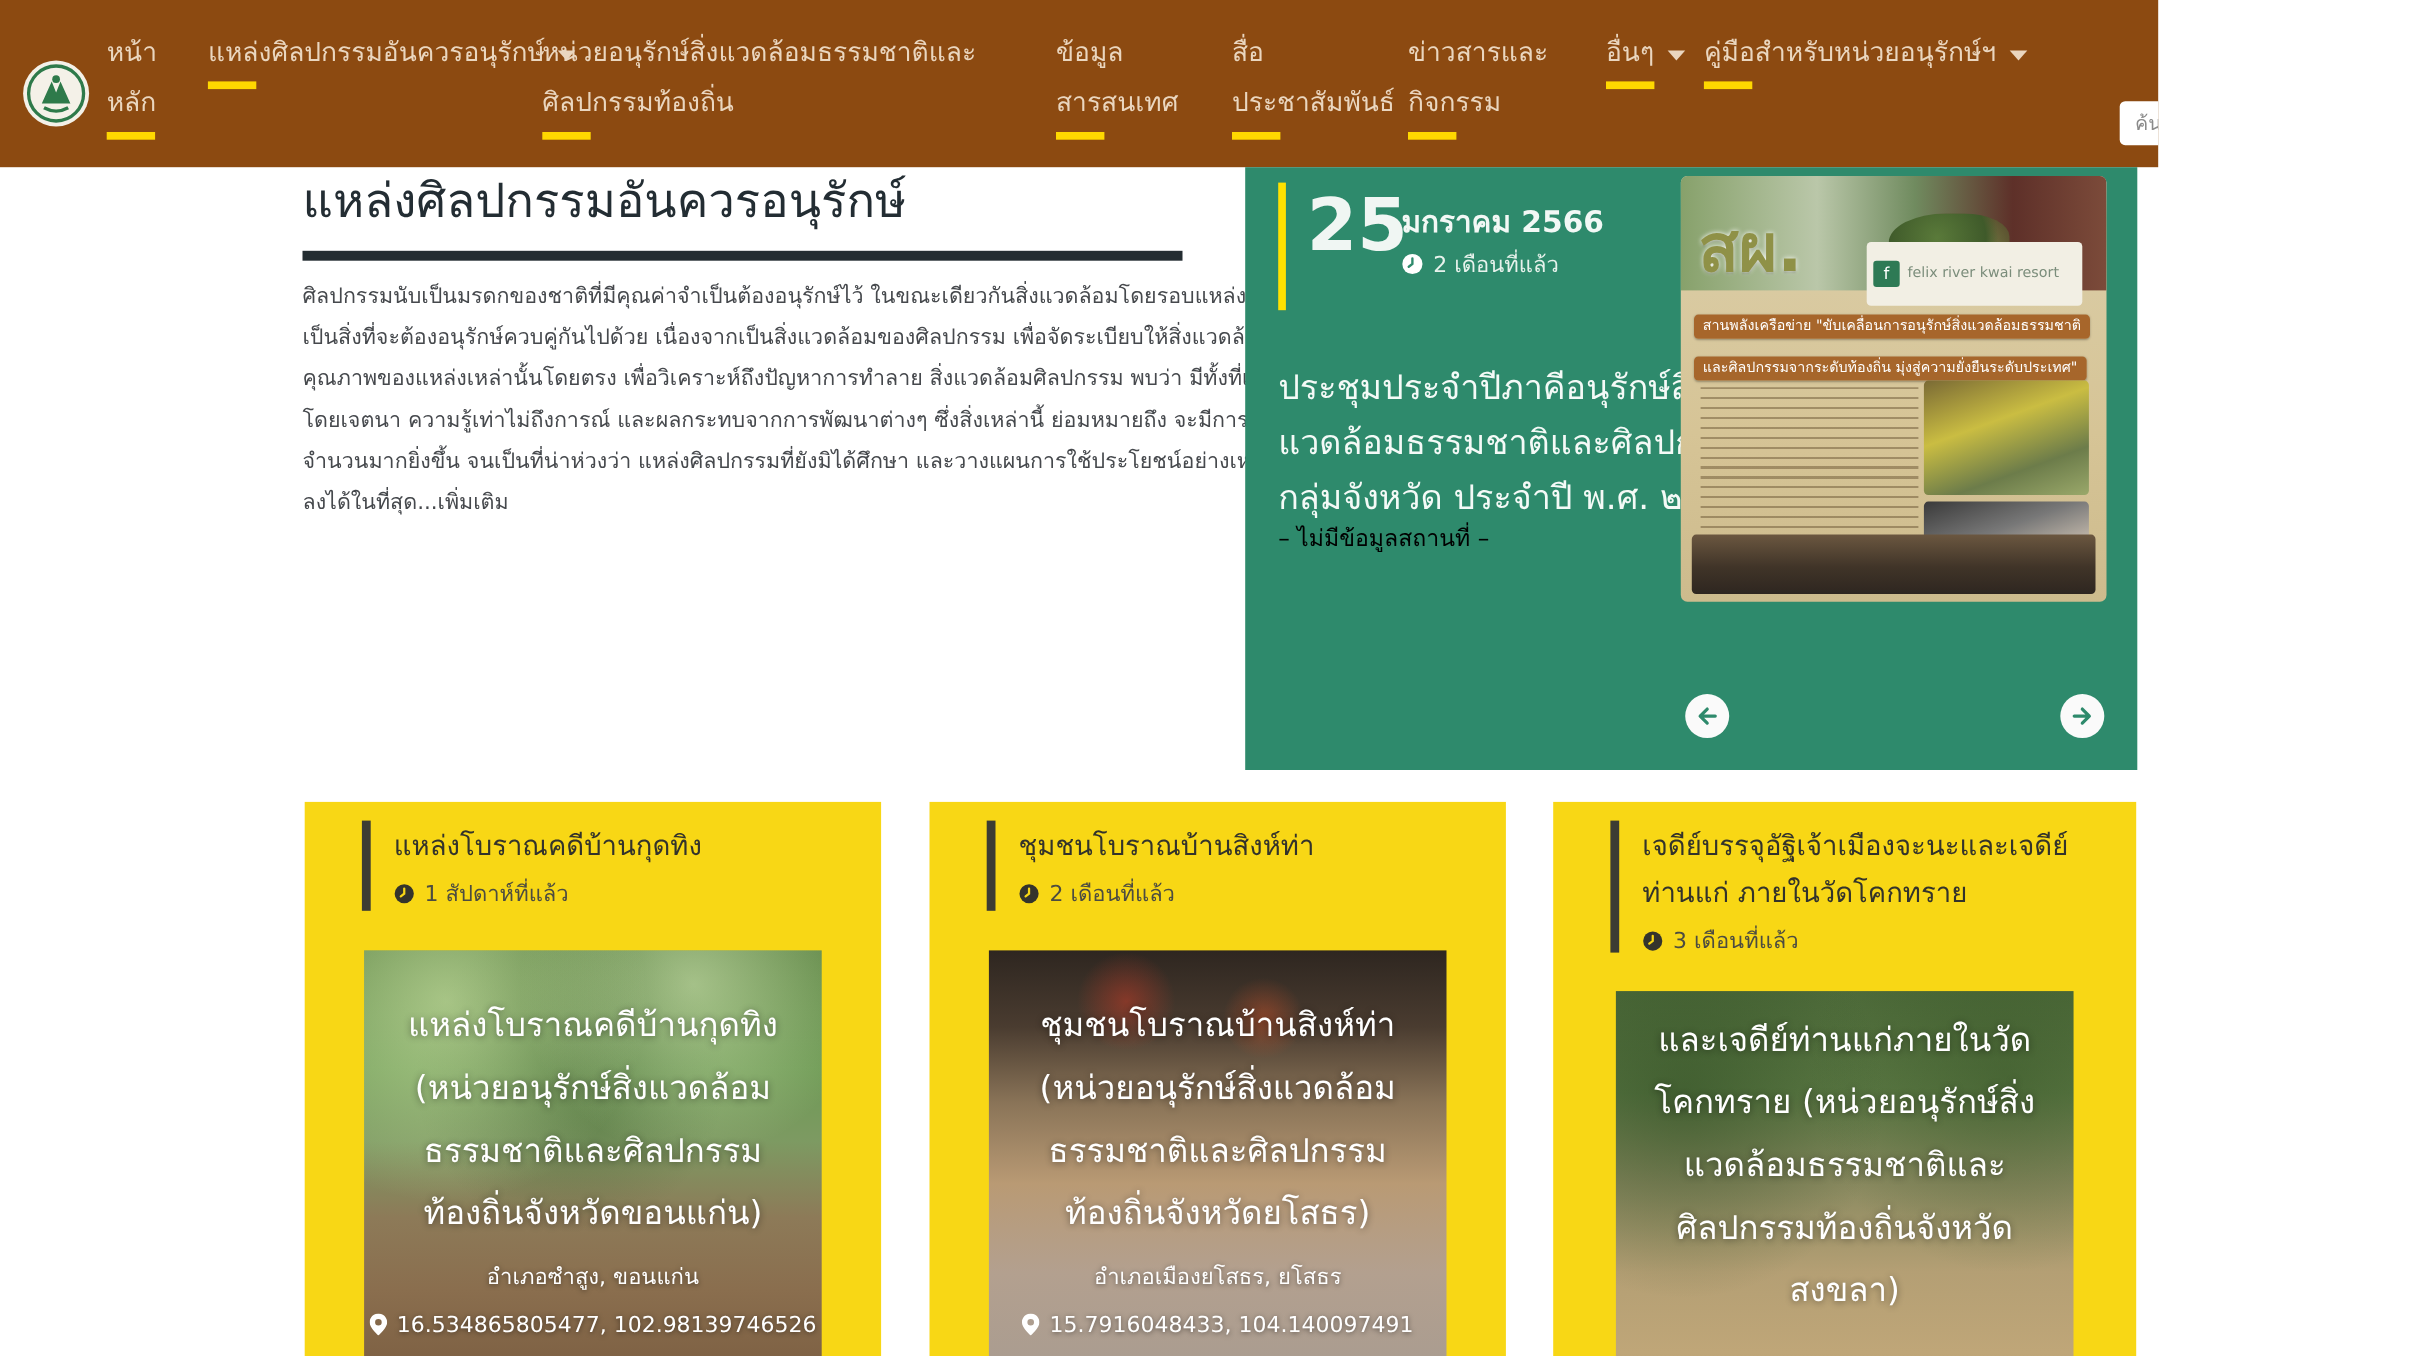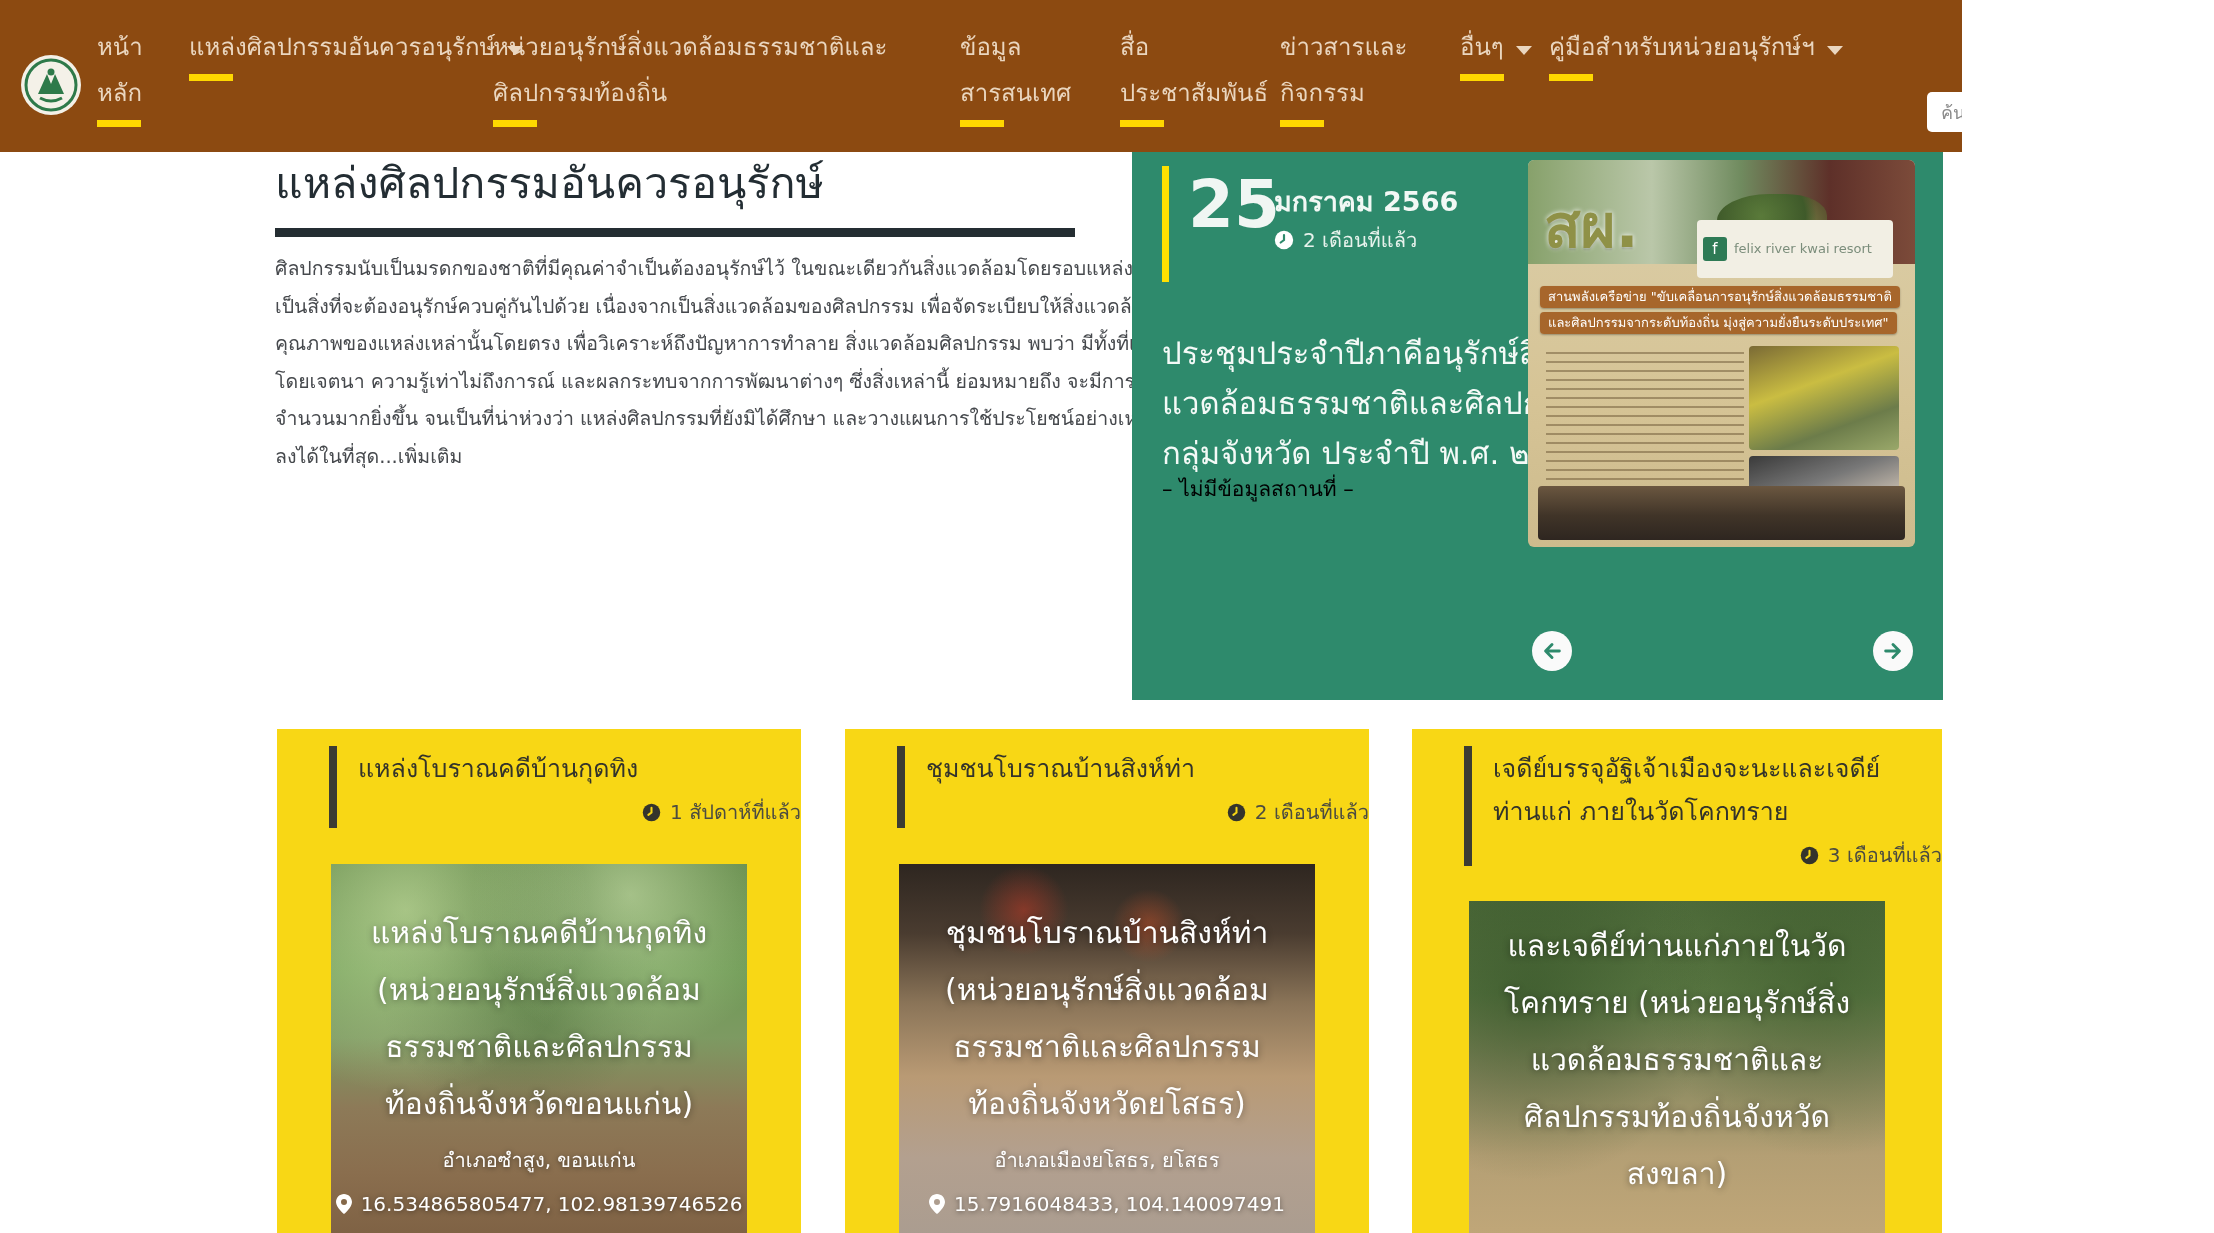--- a/index.html
+++ b/index.html
@@ -54,37 +54,37 @@
   .p-sign{position:absolute;top:60px;right:22px;width:196px;height:58px;background:#f2efe4;border-radius:4px;
          display:flex;align-items:center;gap:7px;padding:4px 6px;box-sizing:border-box;}
   .p-sign-logo{width:24px;height:24px;background:#2e7a55;border-radius:3px;color:#fff;font-size:15px;
          display:flex;align-items:center;justify-content:center;flex:0 0 auto;}
   .p-sign-text{font-size:13px;color:#7b8d7b;line-height:1.1;}
   .p-org{position:absolute;left:16px;top:36px;font-size:60px;font-weight:700;color:#8f9147;
          text-shadow:0 0 5px #fff,0 2px 2px rgba(0,0,0,.25);line-height:1;}
   .p-h{position:absolute;left:12px;color:#fff;font-size:13px;line-height:1.25;}
   .p-h span{background:rgba(163,95,34,.93);padding:3px 8px;border-radius:4px;display:inline-block;
          box-shadow:0 1px 2px rgba(0,0,0,.3);}
-  .p-h1{top:126px;} .p-h2{top:152px;}
+  .p-h1{top:126px;} .p-h2{top:164px;}
   .p-lines{position:absolute;left:18px;top:192px;width:198px;height:128px;opacity:.8;
          background:repeating-linear-gradient(180deg,rgba(92,70,38,.55) 0 2px,transparent 2px 9px);}
   .p-photo1{position:absolute;right:16px;top:186px;width:150px;height:104px;border-radius:4px;
          background:linear-gradient(160deg,#7a6a35 0%,#cabd42 38%,#6c7c4a 72%,#9aa86a 100%);}
   .p-photo2{position:absolute;right:16px;top:296px;width:150px;height:58px;border-radius:4px;
          background:linear-gradient(160deg,#3a3a3a 0%,#787878 45%,#b9b0a4 75%,#8a8078 100%);}
   .p-people{position:absolute;left:10px;right:10px;bottom:7px;height:54px;border-radius:4px;
          background:linear-gradient(180deg,#6b5740 0%,#403428 55%,#2e2620 100%);}
 
   
   .card{position:absolute;top:729px;width:524px;height:520px;background:#f8d715;}
   .card1{left:277px;} .card2{left:845px;} .card3{left:1412px;width:530px;}
   .card-bar{position:absolute;left:52px;top:17px;width:8px;height:82px;background:#3c3c33;}
   .card3 .card-bar{height:120px;}
   .card-title{margin:18px 40px 0 81px;font-size:25px;font-weight:500;color:#33332b;line-height:43px;}
-  .card-ago{margin:6px 0 0 81px;font-size:20px;color:#4c4c41;display:flex;align-items:center;gap:9px;justify-content:flex-end;}
+  .card-ago{margin:6px 0 0 81px;font-size:20px;color:#4c4c41;display:flex;align-items:center;gap:9px;}
   .card-image{margin:36px auto 0;width:416px;height:386px;color:#fff;text-align:center;}
   .card3 .card-image{margin-top:30px;}
   .img1{background:
      radial-gradient(circle at 18% 12%,rgba(223,242,182,.55),transparent 38%),
      radial-gradient(circle at 72% 8%,rgba(231,246,199,.5),transparent 34%),
      radial-gradient(circle at 45% 30%,rgba(40,70,30,.35),transparent 40%),
      linear-gradient(180deg,#5d8544 0%,#6e9a55 28%,#7d9a62 45%,#8d7a58 63%,#8a6e4e 80%,#7c5f42 100%);}
   .img2{background:
      radial-gradient(circle at 30% 12%,rgba(190,60,40,.55),transparent 10%),
      radial-gradient(circle at 60% 16%,rgba(200,80,40,.5),transparent 9%),

